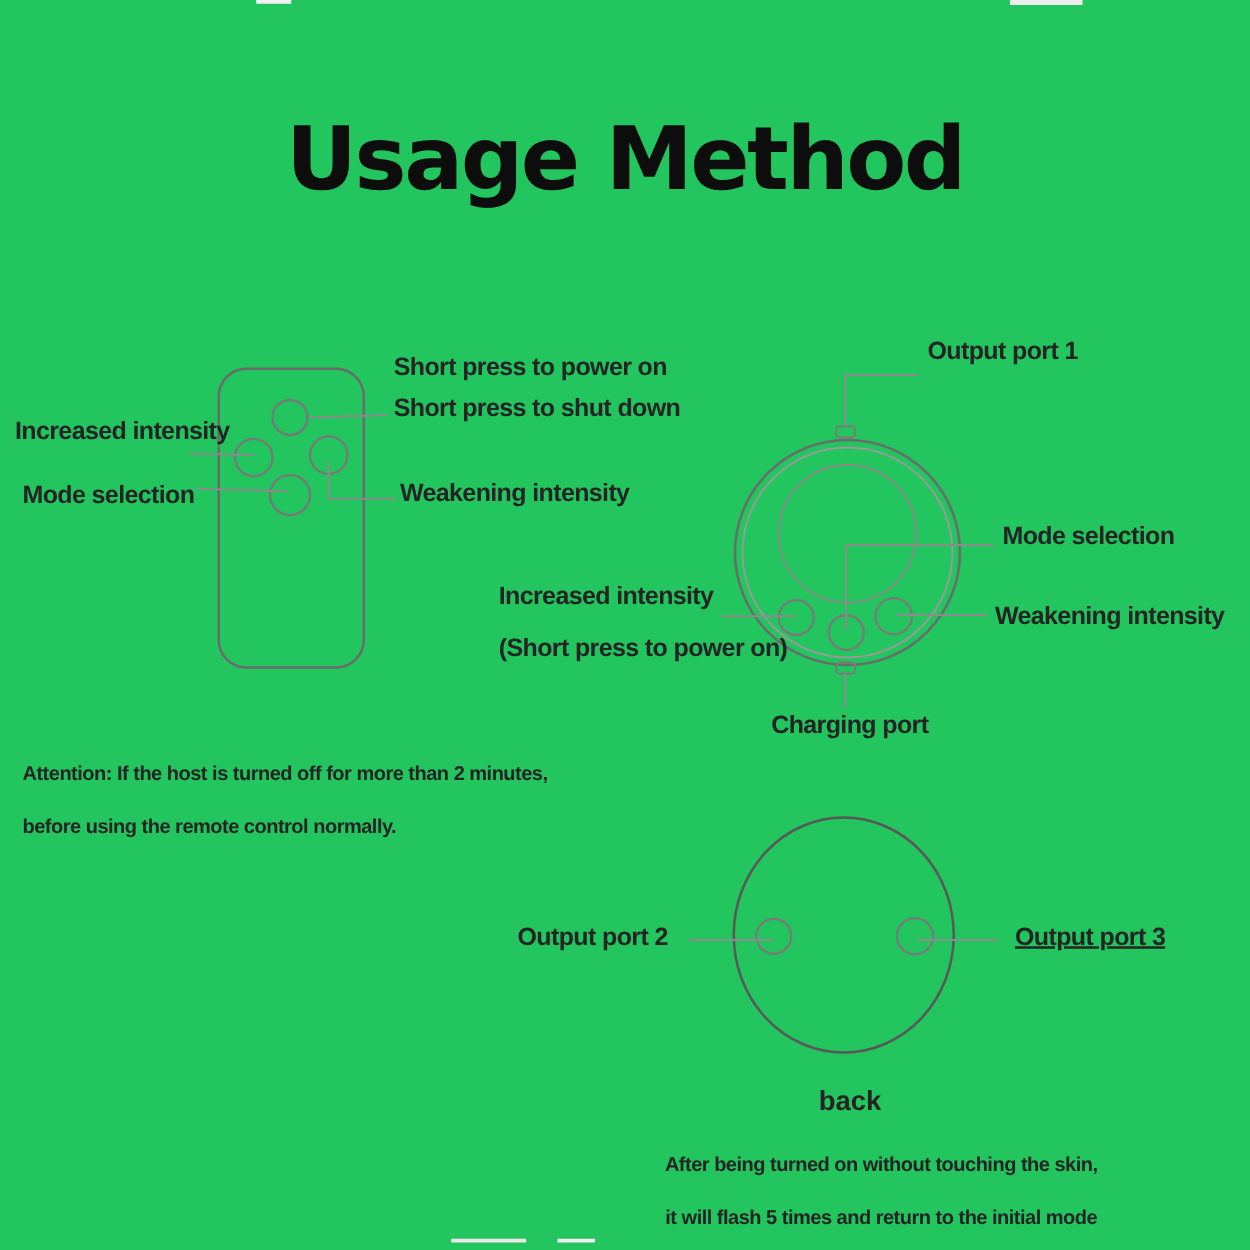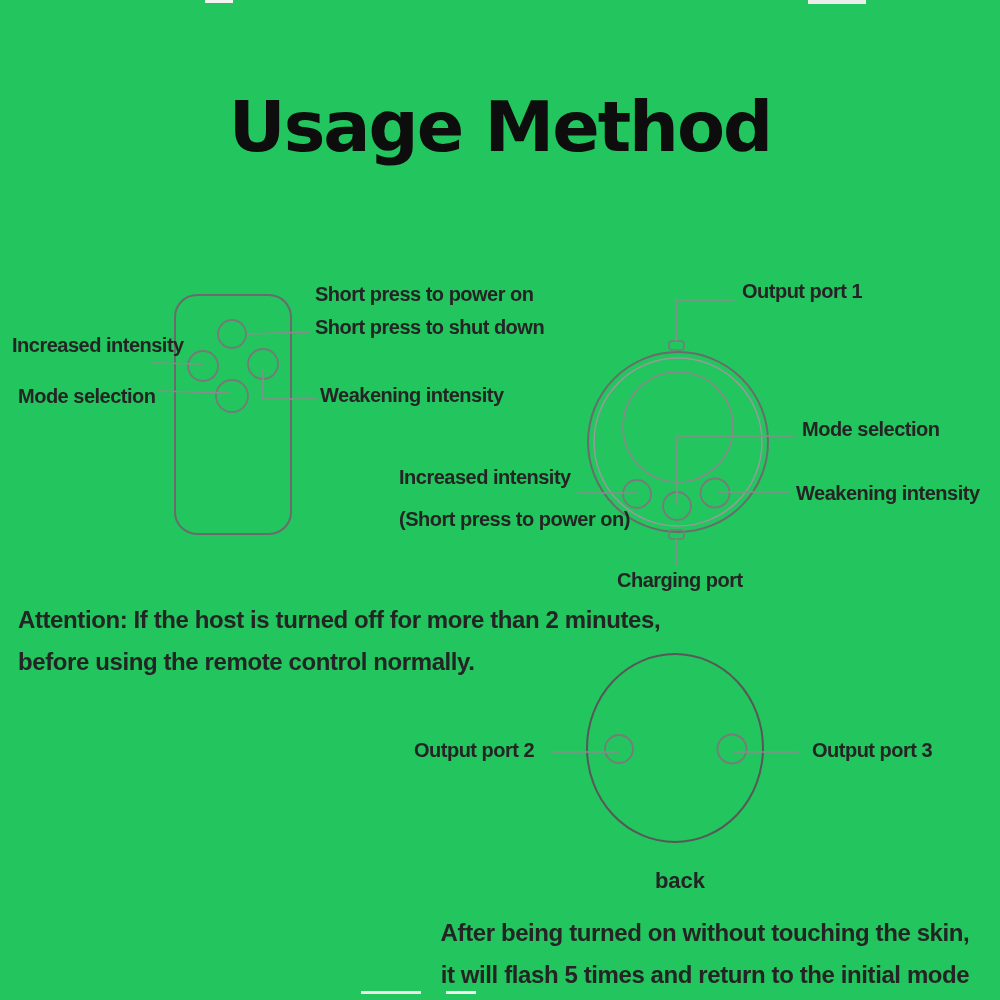--- a/index.html
+++ b/index.html
@@ -33,21 +33,21 @@
     position: absolute;
     font-size: 20px;
     font-weight: 700;
     letter-spacing: -0.5px;
     color: #242424;
     white-space: nowrap;
     line-height: 21px;
   }
   .para {
     position: absolute;
-    font-size: 24px;
+    font-size: 16px;
     font-weight: 700;
     letter-spacing: -0.4px;
     color: #242424;
     white-space: nowrap;
   }
   .para .pline { line-height: 42px; }
   #attention { left: 18px; top: 599px; }
   #footer-note { left: 410px; top: 912px; width: 590px; text-align: center; }
   #diagram-svg {
     position: absolute;
@@ -132,34 +132,34 @@
       <path d="M733 752 L799 752"></path>
     </g>
   </svg>
 
   <div class="label" style="left:315px; top:284px;">Short press to power on</div>
   <div class="label" style="left:315px; top:317px;">Short press to shut down</div>
   <div class="label" style="left:12px; top:335px;">Increased intensity</div>
   <div class="label" style="left:18px; top:386px;">Mode selection</div>
   <div class="label" style="left:320px; top:385px;">Weakening intensity</div>
 
-  <div class="label" style="left:742px; top:281px;">Output port 1</div>
+  <div class="label" style="left:742px; top:271px;">Output port 1</div>
   <div class="label" style="left:802px; top:419px;">Mode selection</div>
   <div class="label" style="left:796px; top:483px;">Weakening intensity</div>
   <div class="label" style="left:399px; top:467px;">Increased intensity</div>
   <div class="label" style="left:399px; top:509px;">(Short press to power on)</div>
   <div class="label" style="left:617px; top:570px;">Charging port</div>
 
   <div class="para" id="attention">
     <div class="pline">Attention: If the host is turned off for more than 2 minutes,</div>
     <div class="pline">before using the remote control normally.</div>
   </div>
 
   <div class="label" style="left:414px; top:740px;">Output port 2</div>
-  <div class="label" style="left:812px; top:740px;">Output port 3</div>
+  <div class="label" style="left:812px; top:740px;text-decoration:underline;">Output port 3</div>
   <div class="caption-back">back</div>
 
   <div class="para" id="footer-note">
     <div class="pline">After being turned on without touching the skin,</div>
     <div class="pline">it will flash 5 times and return to the initial mode</div>
   </div>
 
 </div>
 
 </body></html>

